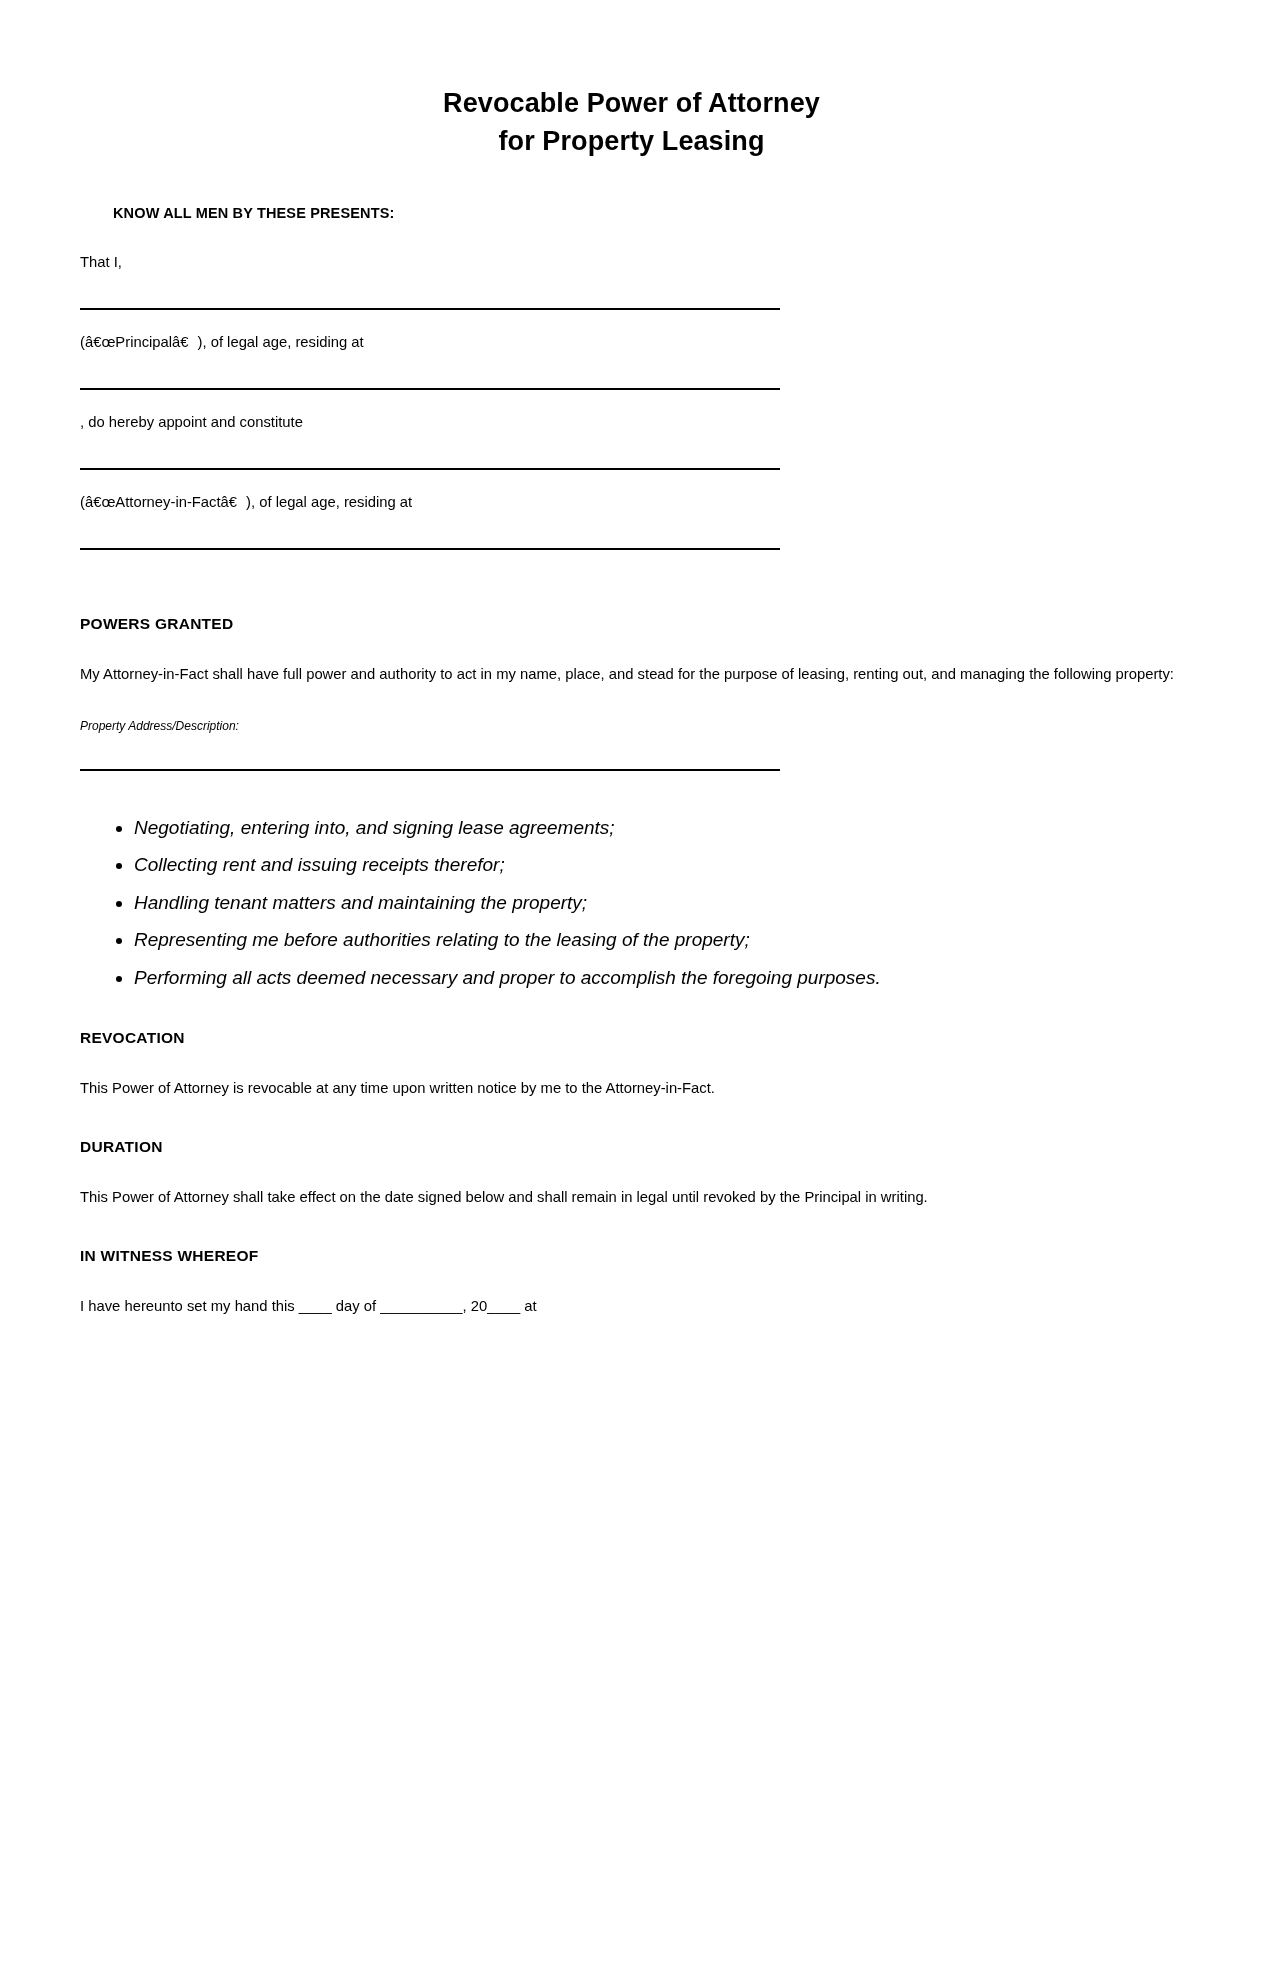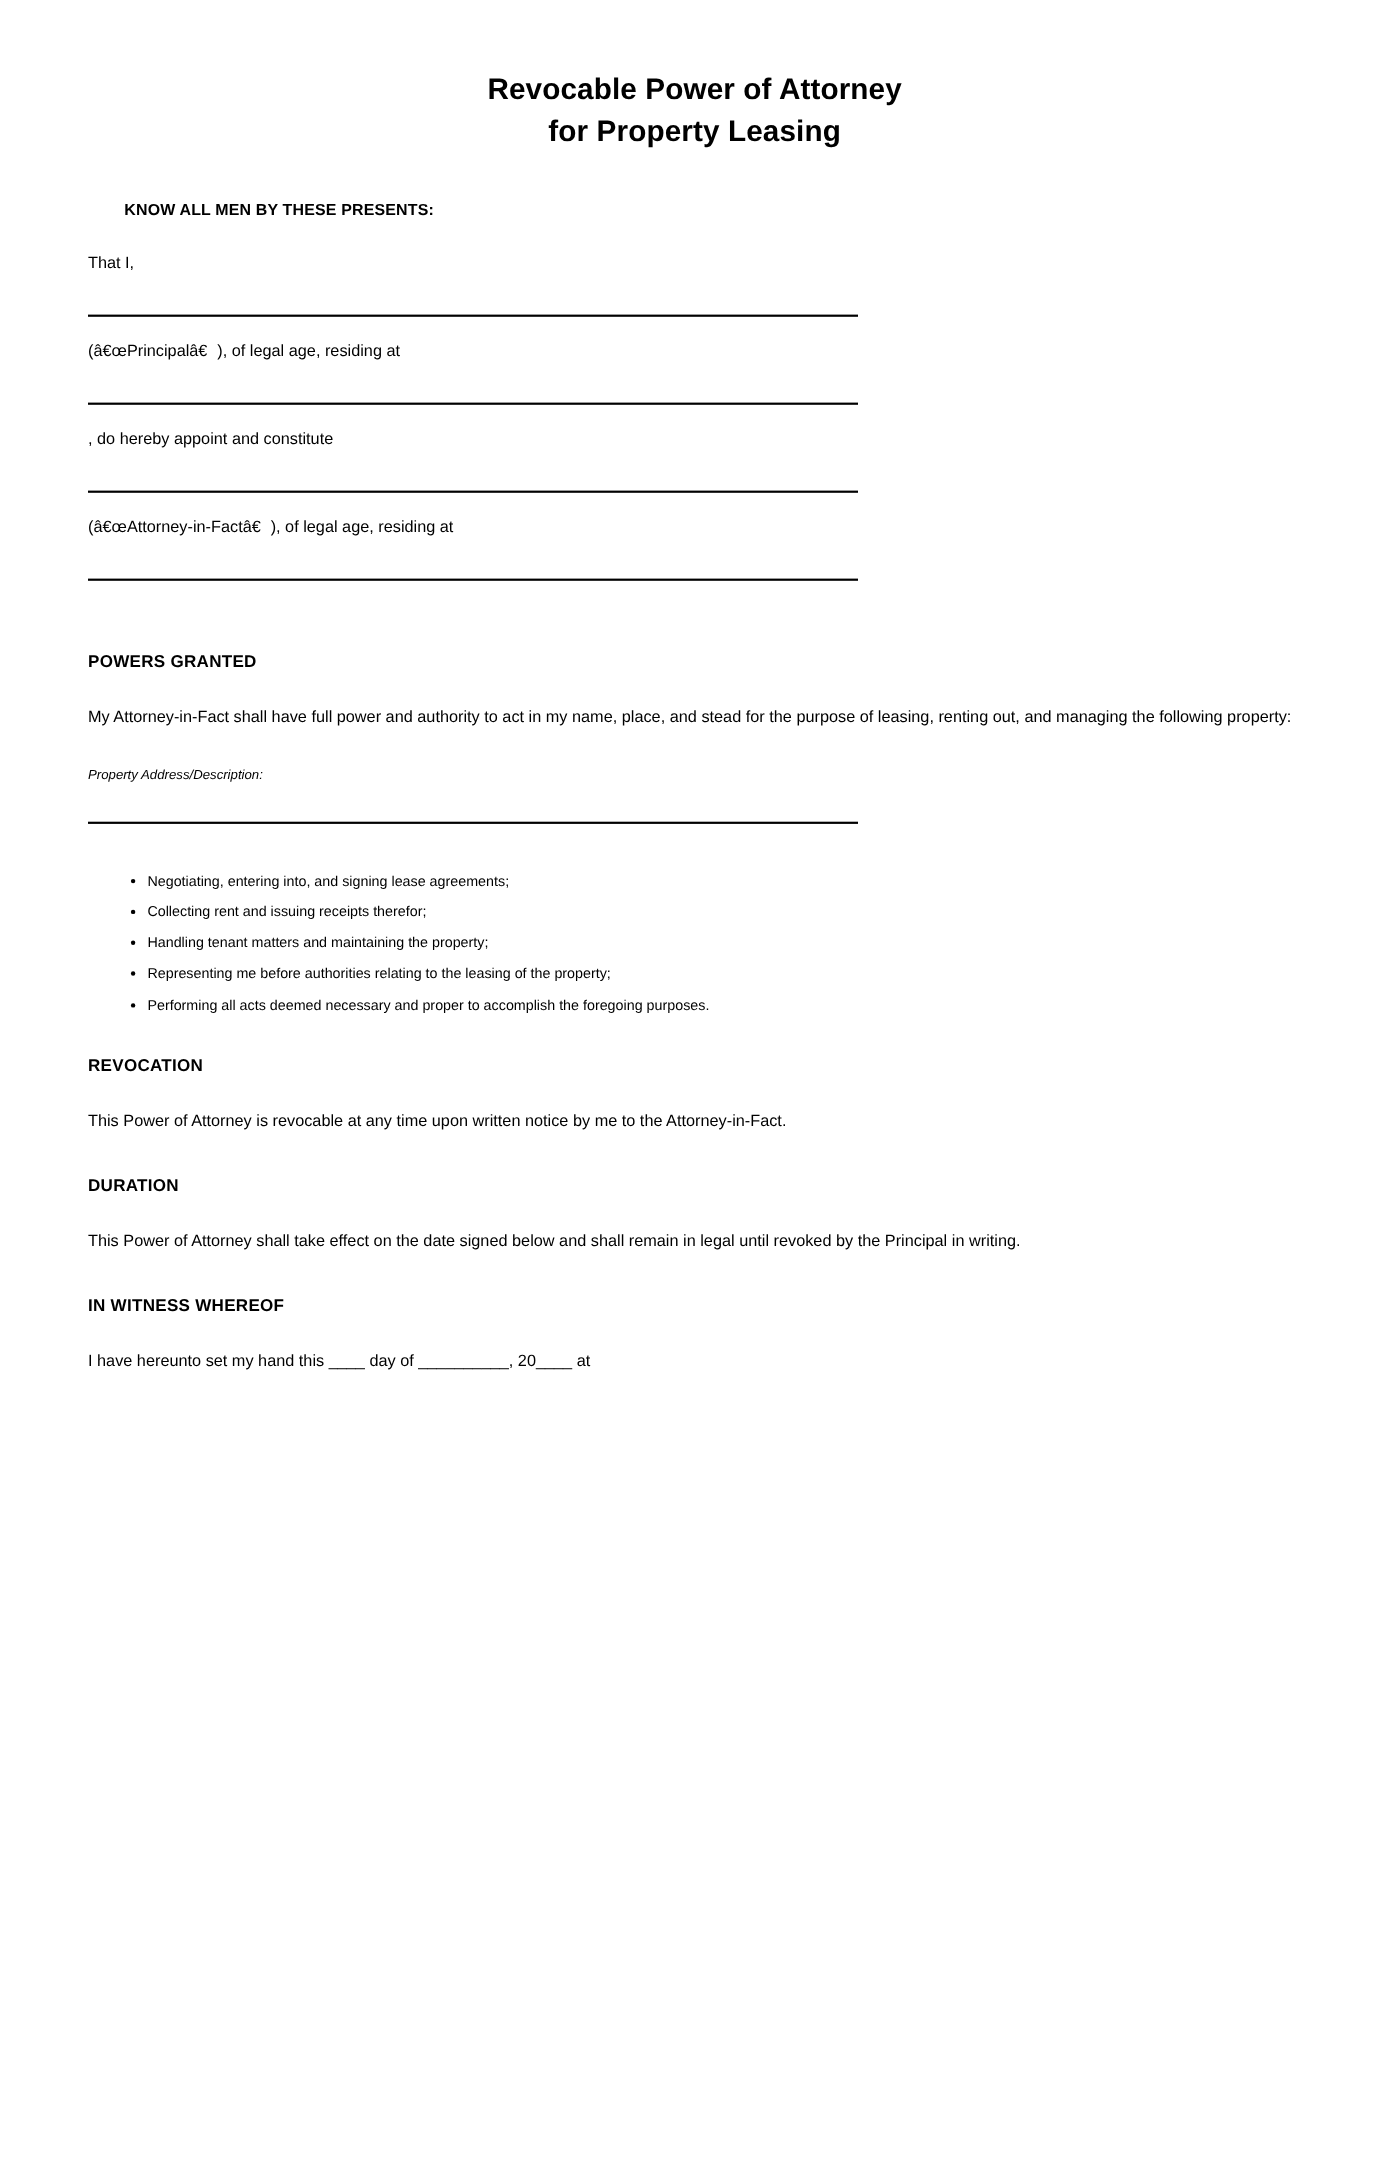--- a/index.html
+++ b/index.html
@@ -22,21 +22,21 @@
     box-sizing: border-box;
     padding: 0;
   }
   .doc-title {
     text-align: center;
     font-size: 27px;
     font-weight: bold;
     line-height: 1.42;
     letter-spacing: 0.1px;
     margin: 0;
-    padding-top: 62px;
+    padding-top: 84px;
   }
   .doc-title .line2 {
     display: block;
   }
   .content {
     padding: 0 80px 0 80px;
   }
   .sec-heading {
     font-size: 15.5px;
     font-weight: bold;
@@ -76,23 +76,24 @@
     font-size: 12px;
     line-height: 1.62;
     margin: 0;
   }
   ul.powers-list {
     margin: 0;
     padding-left: 54px;
     list-style-type: disc;
   }
   ul.powers-list li {
-    font-size: 13px;
+    font-size: 19px;
     line-height: 1.55;
     margin-bottom: 8px;
+    font-style: italic;
   }
   ul.powers-list li:last-child {
     margin-bottom: 0;
   }
   .witness-line {
     font-size: 14.8px;
     line-height: 1.62;
     margin: 0;
     white-space: pre-wrap;
   }

